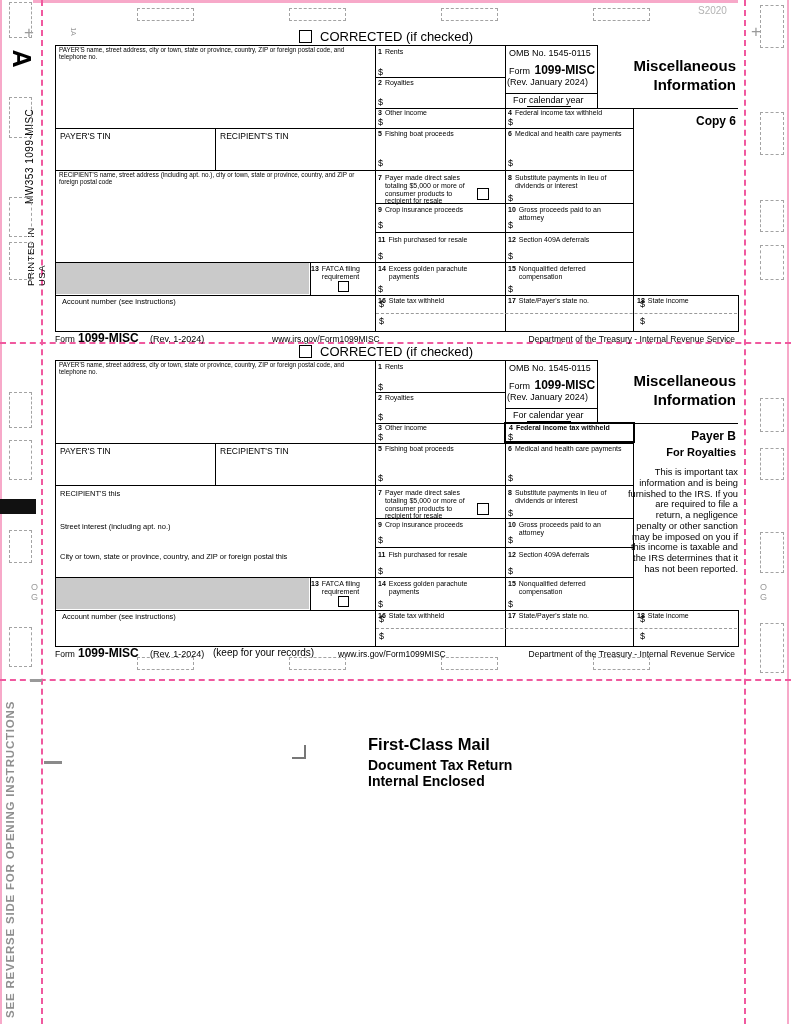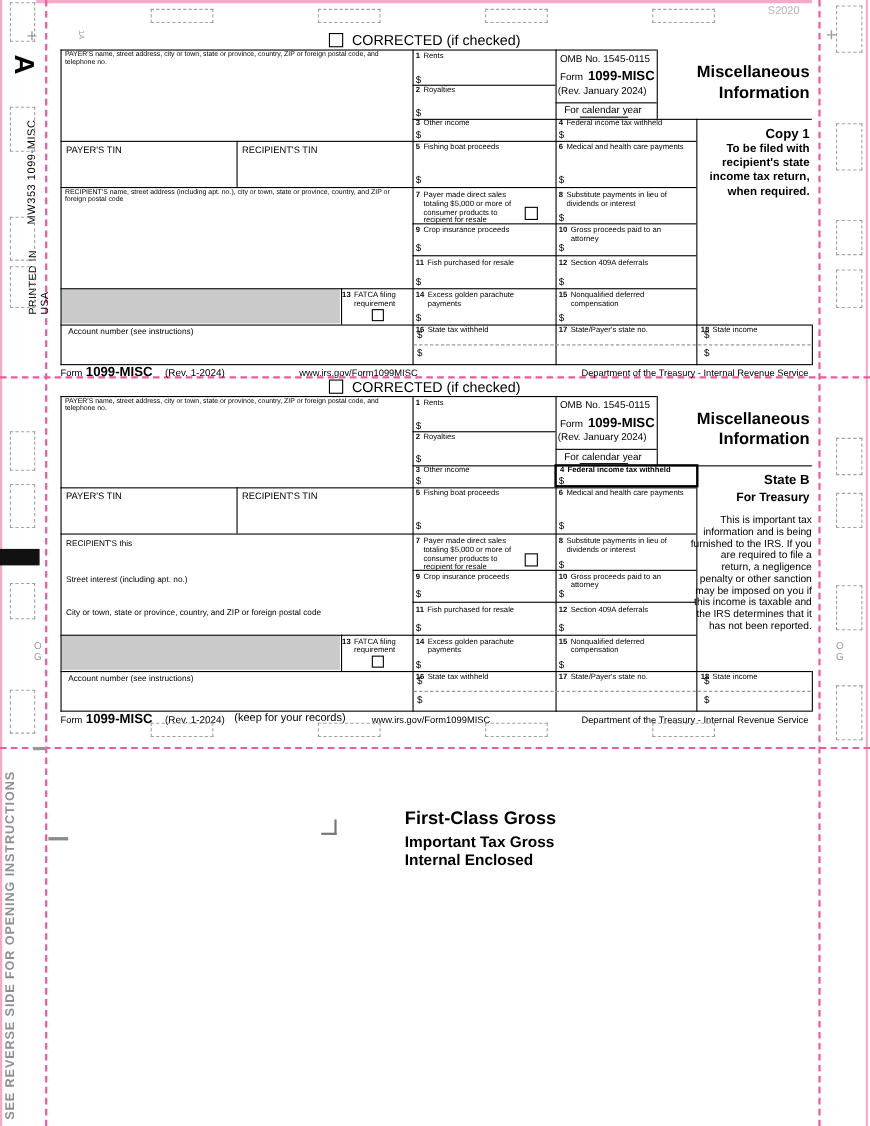--- a/index.html
+++ b/index.html
@@ -152,38 +152,37 @@
     <span style="font-size:9px">Form</span>
     <b style="font-size:12px">1099-MISC</b>
   </div>
   <div class="a" style="left:507px;top:77px;font-size:9px">(Rev. January 2024)</div>
   <div class="a" style="left:513px;top:95px;font-size:9px">For calendar year</div>
 
   <div class="a right bld" style="left:597px;top:57px;width:139px;font-size:15px;line-height:1.25">
     <div>Miscellaneous</div>
       <div>Information</div>
   </div>
-  <div class="a right bld" style="left:633px;top:114px;width:103px;font-size:12px">Copy 1</div>
-  <div class="a right bld" style="left:628px;top:129px;width:108px;font-size:10.5px;line-height:1.25">To be filed with recipient's state income tax return, when required.</div>
+  <div class="a right bld" style="left:633px;top:114px;width:103px;font-size:12px">Copy 6</div>
 
   <div class="a" style="left:55px;top:334px;font-size:8.5px">Form</div>
   <div class="a bld" style="left:78px;top:331px;font-size:12px">1099-MISC</div>
   <div class="a" style="left:150px;top:334px;font-size:9px">(Rev. 1-2024)</div>
   <div class="a" style="left:272px;top:334px;font-size:8.5px">www.irs.gov/Form1099MISC</div>
   <div class="a right" style="left:455px;top:334px;width:280px;font-size:8.5px">Department of the Treasury - Internal Revenue Service</div>
 
   <div class="cb" style="left:299px;top:345px;width:13px;height:13px"></div>
   <div class="a" style="left:320px;top:344px;font-size:13px">CORRECTED (if checked)</div>
 
   <div class="tiny" style="left:59px;top:362px;width:312px">PAYER'S name, street address, city or town, state or province, country, ZIP or foreign postal code, and telephone no.</div>
   <div class="a" style="left:60px;top:446px;font-size:8.5px">PAYER'S TIN</div>
   <div class="a" style="left:220px;top:446px;font-size:8.5px">RECIPIENT'S TIN</div>
   <div class="a" style="left:60px;top:489px;font-size:7.5px">RECIPIENT'S this</div>
   <div class="a" style="left:60px;top:522px;font-size:7.5px">Street interest (including apt. no.)</div>
-  <div class="a" style="left:60px;top:552px;font-size:7.5px">City or town, state or province, country, and ZIP or foreign postal code</div>
+  <div class="a" style="left:60px;top:552px;font-size:7.5px">City or town, state or province, country, and ZIP or foreign postal this</div>
   <div class="a" style="left:62px;top:612px;font-size:7.5px">Account number (see instructions)</div>
 
   <div class="lab" style="left:378px;top:363px;width:110px">
       <b>1</b>
       <span>Rents</span>
     </div>
   <div class="lab" style="left:378px;top:394px;width:110px">
       <b>2</b>
       <span>Royalties</span>
     </div>
@@ -262,34 +261,34 @@
     <span style="font-size:9px">Form</span>
     <b style="font-size:12px">1099-MISC</b>
   </div>
   <div class="a" style="left:507px;top:392px;font-size:9px">(Rev. January 2024)</div>
   <div class="a" style="left:513px;top:410px;font-size:9px">For calendar year</div>
 
   <div class="a right bld" style="left:597px;top:372px;width:139px;font-size:15px;line-height:1.25">
     <div>Miscellaneous</div>
       <div>Information</div>
   </div>
-  <div class="a right bld" style="left:633px;top:429px;width:103px;font-size:12px">State B</div>
-  <div class="a right bld" style="left:633px;top:446px;width:103px;font-size:11px">For Treasury</div>
+  <div class="a right bld" style="left:633px;top:429px;width:103px;font-size:12px">Payer B</div>
+  <div class="a right bld" style="left:633px;top:446px;width:103px;font-size:11px">For Royalties</div>
   <div class="a right" style="left:626px;top:467px;width:112px;font-size:9.3px;line-height:1.16">This is important tax information and is being furnished to the IRS. If you are required to file a return, a negligence penalty or other sanction may be imposed on you if this income is taxable and the IRS determines that it has not been reported.</div>
 
   <div class="a" style="left:55px;top:649px;font-size:8.5px">Form</div>
   <div class="a bld" style="left:78px;top:646px;font-size:12px">1099-MISC</div>
   <div class="a" style="left:150px;top:649px;font-size:9px">(Rev. 1-2024)</div>
   <div class="a" style="left:213px;top:647px;font-size:10px">(keep for your records)</div>
   <div class="a" style="left:338px;top:649px;font-size:8.5px">www.irs.gov/Form1099MISC</div>
   <div class="a right" style="left:455px;top:649px;width:280px;font-size:8.5px">Department of the Treasury - Internal Revenue Service</div>
 
   <div class="a" style="left:292px;top:745px;width:14px;height:14px;border-right:2px solid #777;border-bottom:2px solid #777"></div>
-  <div class="a bld" style="left:368px;top:735px;font-size:16.5px">First-Class Gross</div>
-  <div class="a bld" style="left:368px;top:757px;font-size:14px">Important Tax Gross</div>
+  <div class="a bld" style="left:368px;top:735px;font-size:16.5px">First-Class Mail</div>
+  <div class="a bld" style="left:368px;top:757px;font-size:14px">Document Tax Return</div>
   <div class="a bld" style="left:368px;top:773px;font-size:14px">Internal Enclosed</div>
 <div class="hl" style="left: 55px; top: 45px; width: 542px;"></div>
     <div class="hl" style="left: 375px; top: 77px; width: 130px;"></div>
     <div class="hl" style="left: 505px; top: 93px; width: 92px;"></div>
     <div class="hl" style="left: 375px; top: 108px; width: 363px;"></div>
     <div class="hl" style="left: 55px; top: 128px; width: 578px;"></div>
     <div class="hl" style="left: 55px; top: 170px; width: 578px;"></div>
     <div class="hl" style="left: 375px; top: 203px; width: 258px;"></div>
     <div class="hl" style="left: 375px; top: 232px; width: 258px;"></div>
     <div class="hl" style="left: 55px; top: 262px; width: 578px;"></div>

